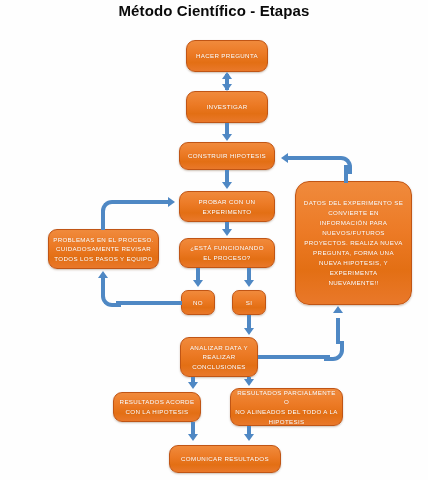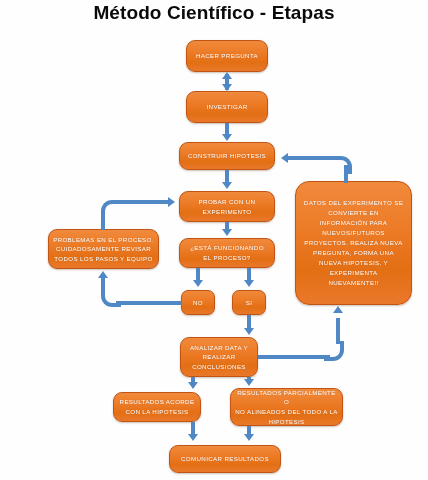--- a/index.html
+++ b/index.html
@@ -12,21 +12,21 @@
     width:428px;
     height:480px;
     background:#fefefe;
     overflow:hidden;
   }
   #title{
     position:absolute;
     left:0; top:2px;
     width:428px;
     text-align:center;
-    font-size:19px;
+    font-size:15px;
     font-weight:bold;
     color:#0a0a0a;
     letter-spacing:0.1px;
   }
   .node{
     position:absolute;
     box-sizing:border-box;
     border:1px solid #c05515;
     border-radius:9px;
     background:linear-gradient(180deg,#f08a3c 0%,#ec7a25 42%,#e36f14 72%,#e9782a 100%);

